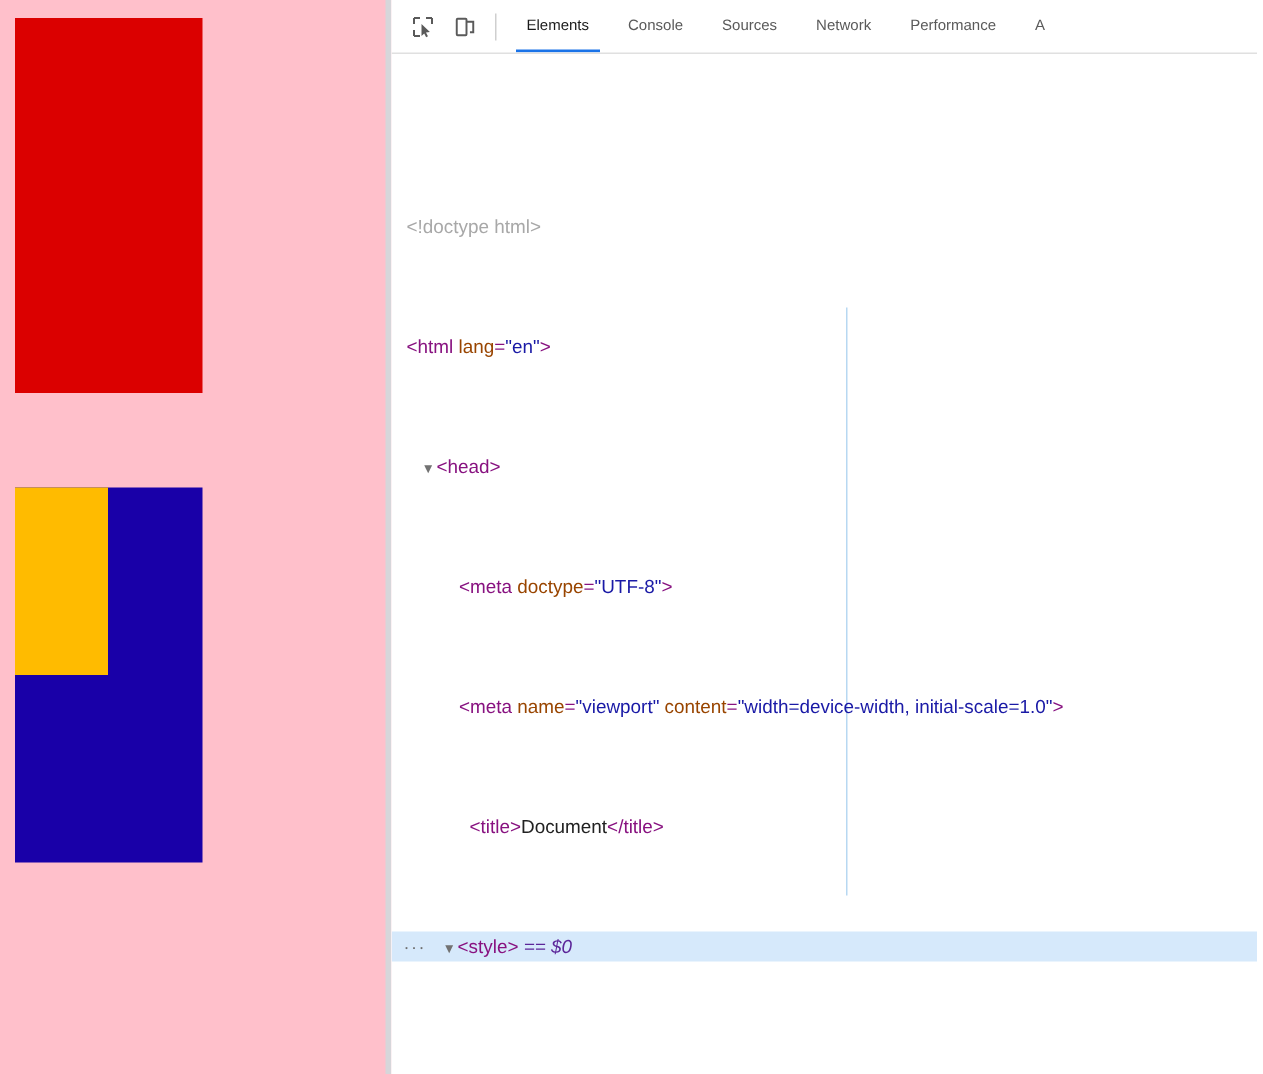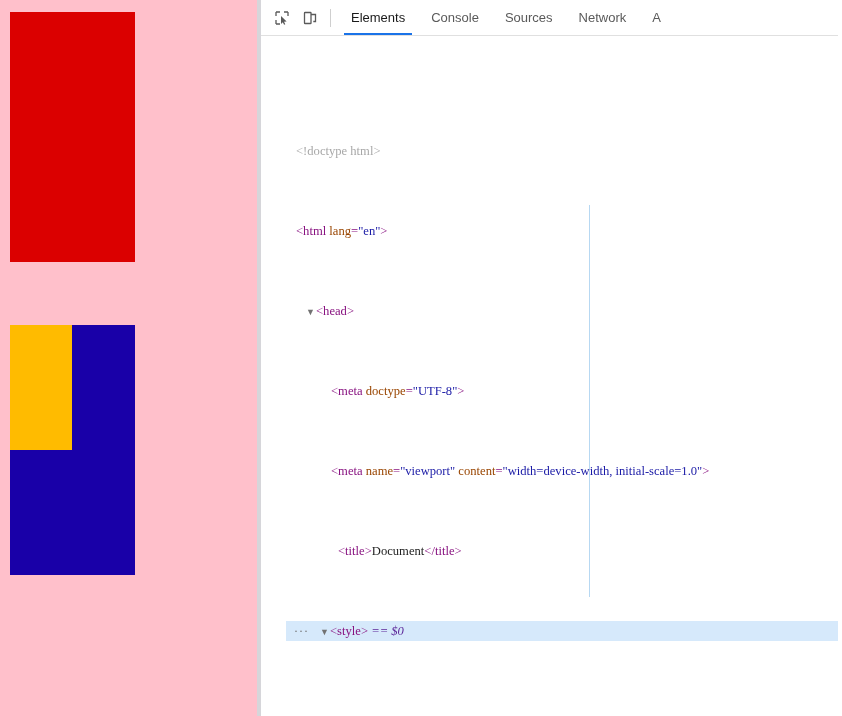--- a/index.html
+++ b/index.html
@@ -120,21 +120,21 @@
     flex: 1 1 auto;
     overflow: hidden;
     min-width: 0;
   }
   .devtools-tab {
     position: relative;
     display: flex;
     align-items: center;
     justify-content: center;
     padding: 0 13px;
-    font-size: 13px;
+    font-size: 10px;
     color: #5a5a5a;
     white-space: nowrap;
     cursor: pointer;
     flex: 0 0 auto;
     background: transparent;
     border: none;
     font-family: "Liberation Sans", sans-serif;
   }
   .devtools-tab.active {
     color: #1a1a1a;
@@ -152,27 +152,26 @@
     padding-right: 0;
     overflow: hidden;
   }
 
   
   #dom-tree {
     position: relative;
     flex: 1 1 auto;
     background: #ffffff;
     overflow: hidden;
-    font-family: Liberation Serif, serif;
+    font-family: Liberation Sans, sans-serif;
     font-size: 12.6px;
     line-height: 20px;
     padding-top: 5px;
     color: #222222;
     white-space: pre;
-    margin-left: 25px;
   }
   .code-line {
     position: relative;
     height: 20px;
     line-height: 20px;
     white-space: pre;
     padding-left: 10px;
   }
   .code-line.selected {
     background: #d6e9fb;
@@ -244,20 +243,21 @@
         </svg>
       </div>
 
       <div id="toolbar-separator"></div>
 
       <div id="tab-strip">
         <div class="devtools-tab active">Elements</div>
         <div class="devtools-tab">Console</div>
         <div class="devtools-tab">Sources</div>
         <div class="devtools-tab">Network</div>
+        <div class="devtools-tab">Performance</div>
         <div class="devtools-tab clipped">A</div>
       </div>
     </div>
 
     <div id="dom-tree">
 
       <div id="indent-guide"></div>
 
       <div class="code-line" style="padding-left:10px;"><span class="tk-doctype">&lt;!doctype html&gt;</span></div>
 

